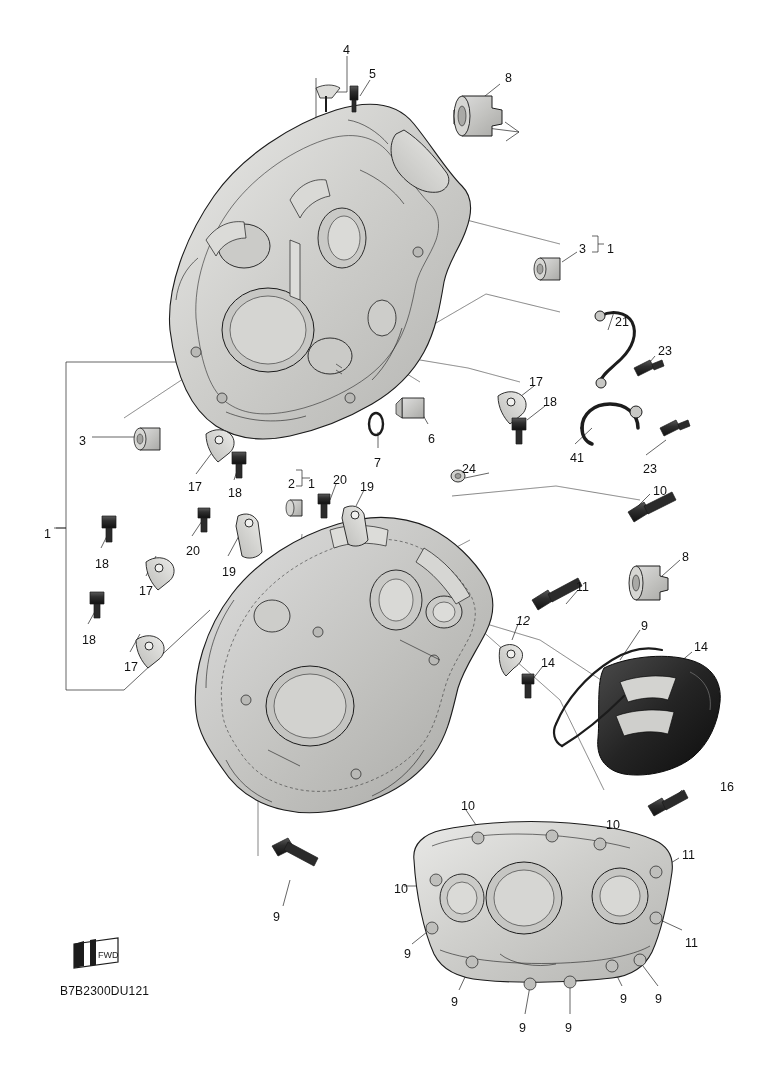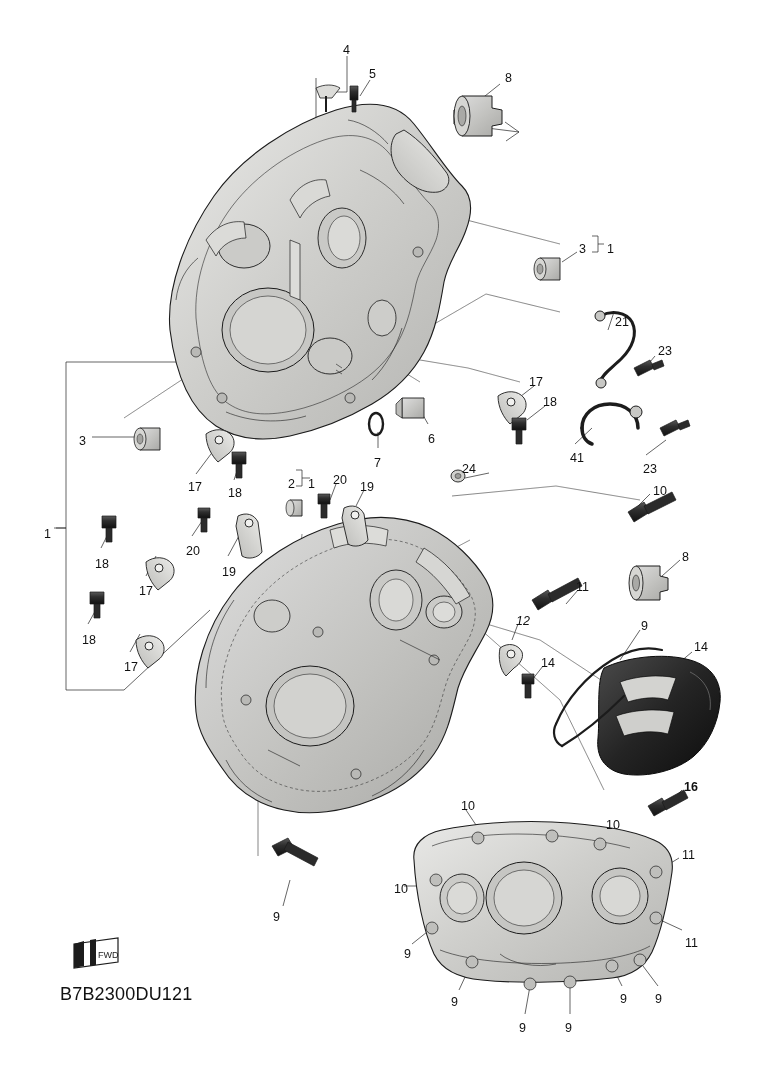--- a/index.html
+++ b/index.html
@@ -30,21 +30,21 @@
     color: #111111;
     font-family: "Liberation Sans", sans-serif;
     white-space: nowrap;
     line-height: 1;
     user-select: none;
   }
   #part-number {
     position: absolute;
     left: 60px;
     top: 984px;
-    font-size: 18px;
+    font-size: 12px;
     color: #111111;
     letter-spacing: 0.2px;
   }
 </style>
 </head>
 <body>
 
 <div id="sheet">
 
   <svg id="diagram-svg" viewBox="0 0 771 1065" xmlns="http://www.w3.org/2000/svg">
@@ -406,21 +406,21 @@
       <div class="callout" style="left: 139px; top: 585px;">17</div>
       <div class="callout" style="left: 222px; top: 566px;">19</div>
       <div class="callout" style="left: 682px; top: 551px;">8</div>
       <div class="callout" style="left: 576px; top: 581px;">11</div>
       <div class="callout" style="left: 516px; top: 615px; font-style: italic;">12</div>
       <div class="callout" style="left: 641px; top: 620px;">9</div>
       <div class="callout" style="left: 694px; top: 641px; text-align: center;">14</div>
       <div class="callout" style="left: 82px; top: 634px;">18</div>
       <div class="callout" style="left: 124px; top: 661px;">17</div>
       <div class="callout" style="left: 541px; top: 657px;">14</div>
-      <div class="callout" style="left: 684px; top: 781px; font-weight: bold;">16</div>
+      <div class="callout" style="left: 720px; top: 781px;">16</div>
       <div class="callout" style="left: 461px; top: 800px;">10</div>
       <div class="callout" style="left: 606px; top: 819px;">10</div>
       <div class="callout" style="left: 682px; top: 849px;">11</div>
       <div class="callout" style="left: 394px; top: 883px;">10</div>
       <div class="callout" style="left: 685px; top: 937px;">11</div>
       <div class="callout" style="left: 404px; top: 948px;">9</div>
       <div class="callout" style="left: 273px; top: 911px;">9</div>
       <div class="callout" style="left: 451px; top: 996px;">9</div>
       <div class="callout" style="left: 519px; top: 1022px;">9</div>
       <div class="callout" style="left: 565px; top: 1022px;">9</div>

